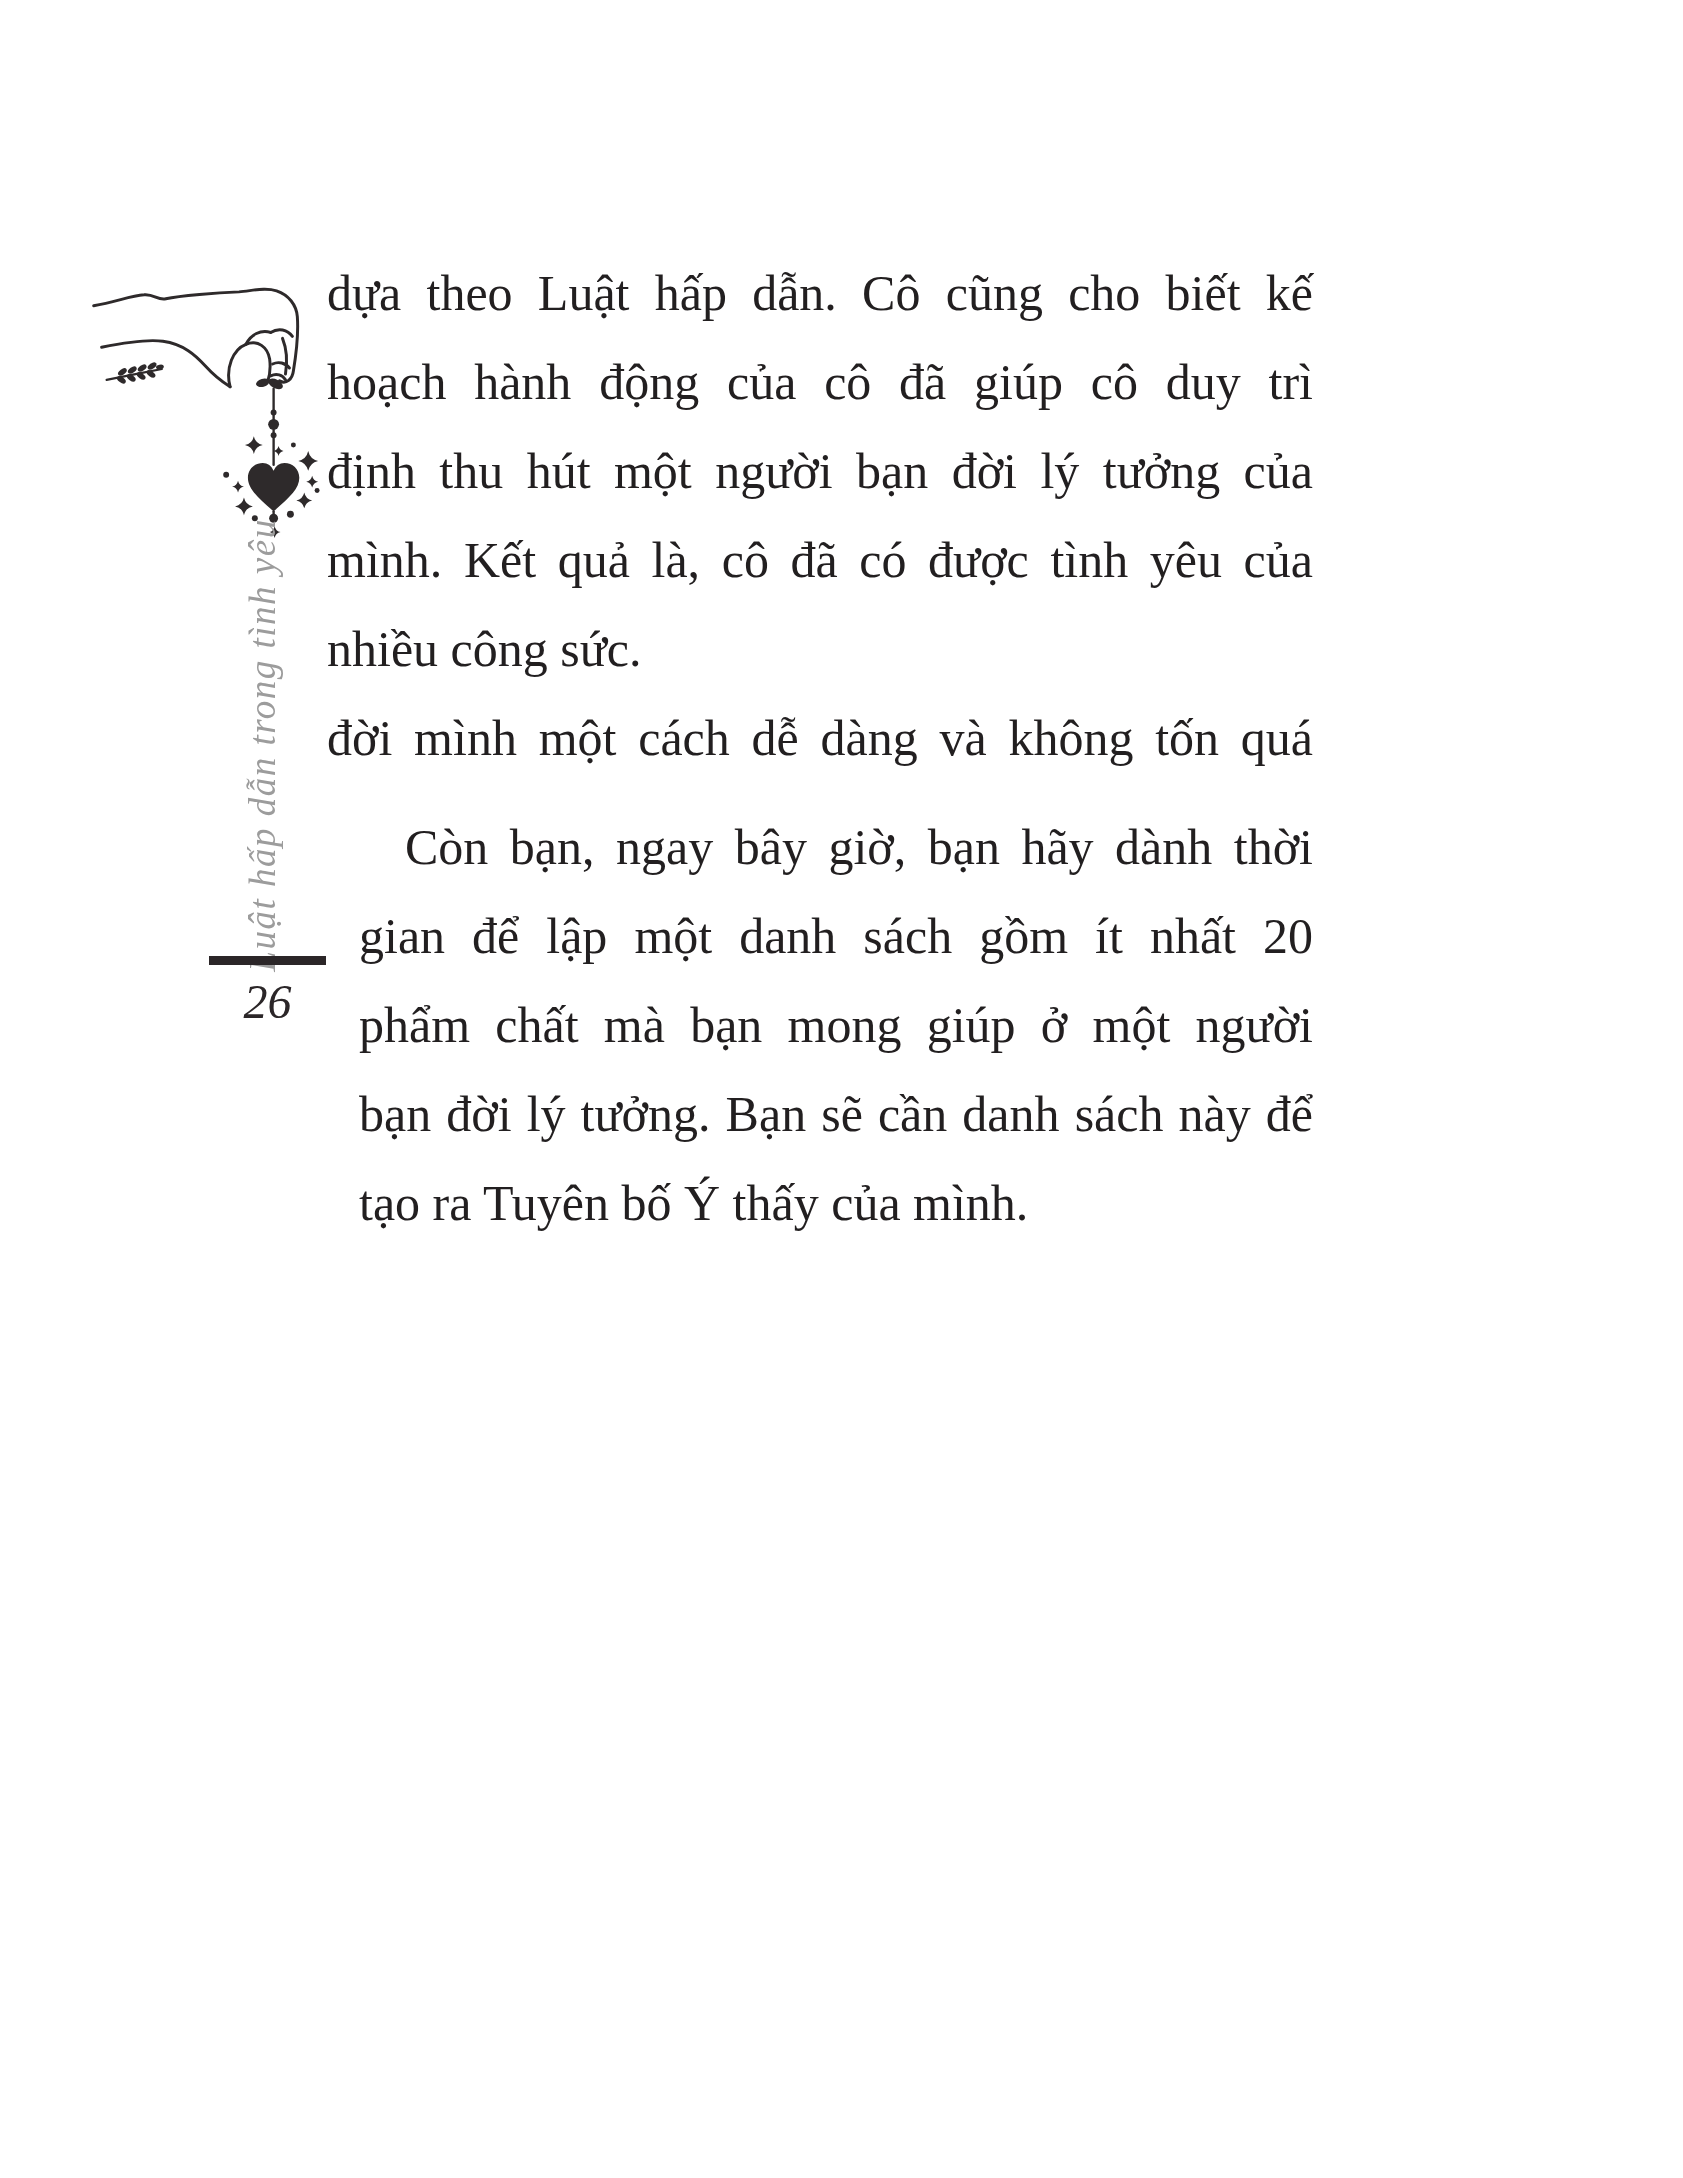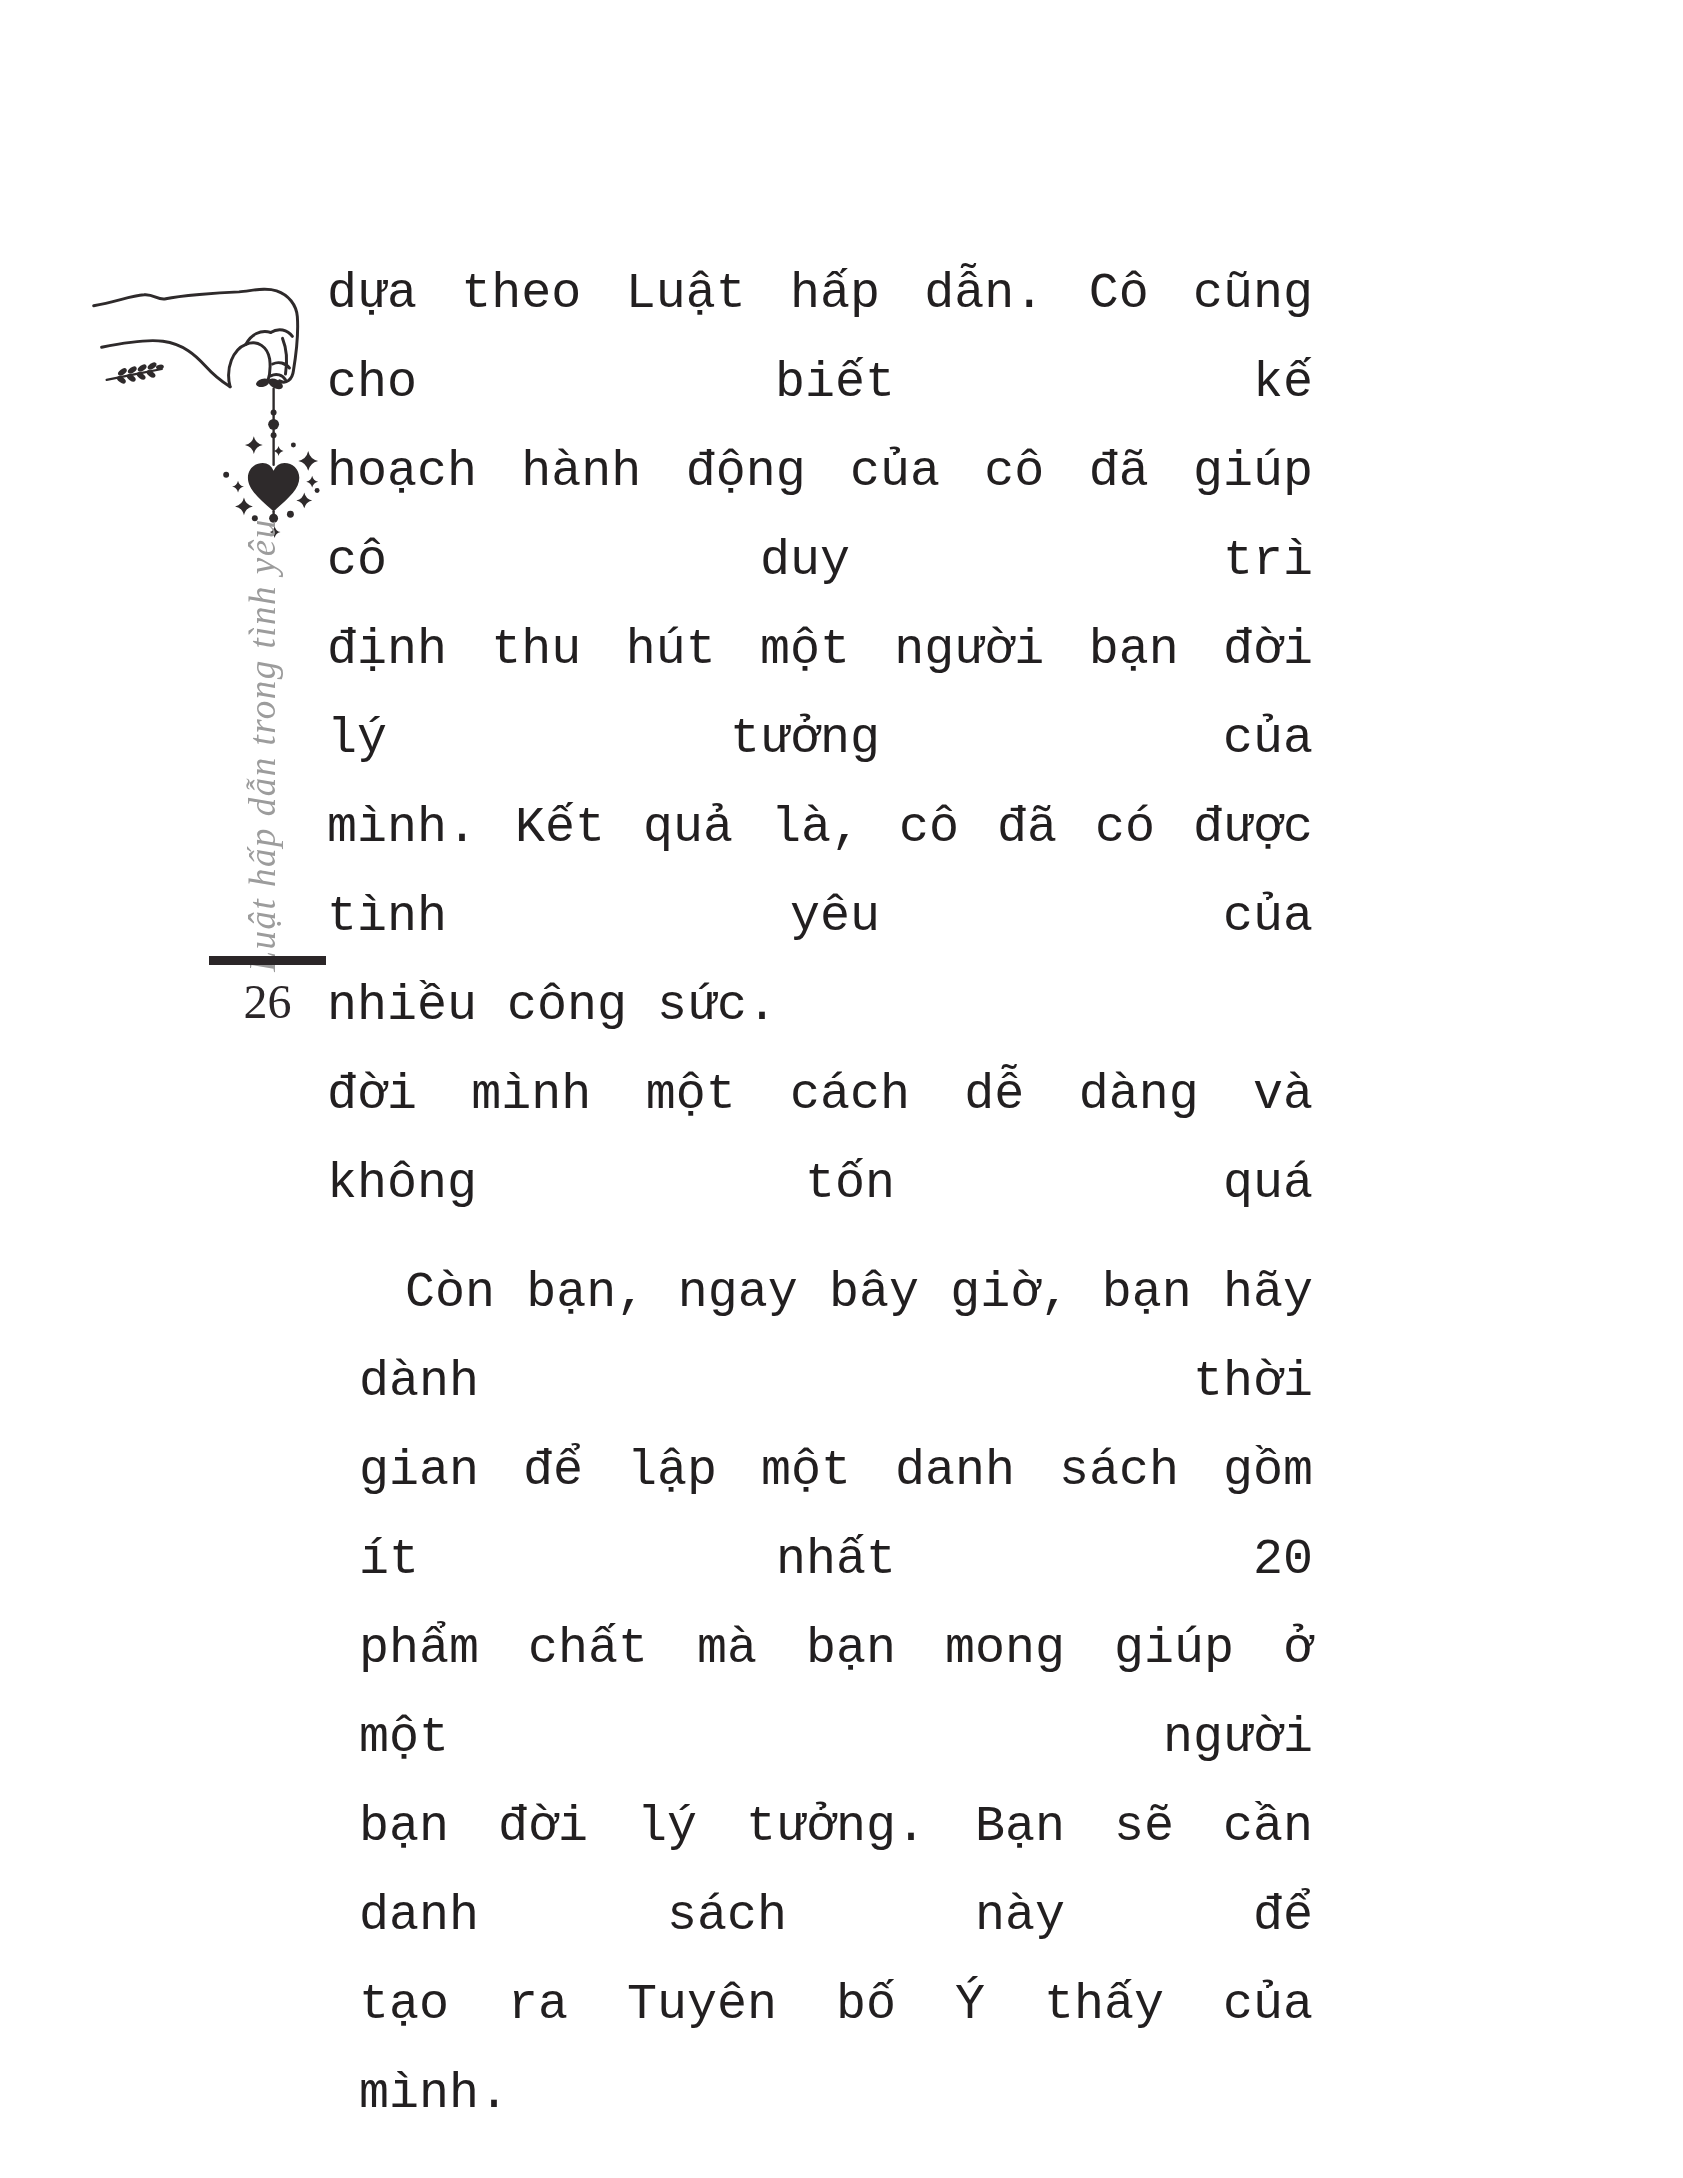--- a/index.html
+++ b/index.html
@@ -49,38 +49,38 @@
     background: #2b2628;
   }
   .pagenum {
     position: absolute;
     left: 209px;
     top: 974px;
     width: 117px;
     text-align: center;
     font-size: 48px;
     color: #2b2628;
+    font-style: italic;
   }
 
   
   .body-text {
     position: absolute;
     left: 327px;
     top: 249px;
     width: 986px;
     font-size: 50px;
     line-height: 89px;
     color: #221f20;
   }
   .para { margin: 0; padding: 0; }
   .para + .para { margin-top: 20px; margin-left: 32px; }
   .line {
     text-align: justify;
     text-align-last: justify;
-    font-family: Liberation Mono, monospace;
   }
   .line.last {
     text-align-last: left;
   }
   .line.indent {
     text-indent: 46px;
   }
 </style>
 </head>
 <body>

